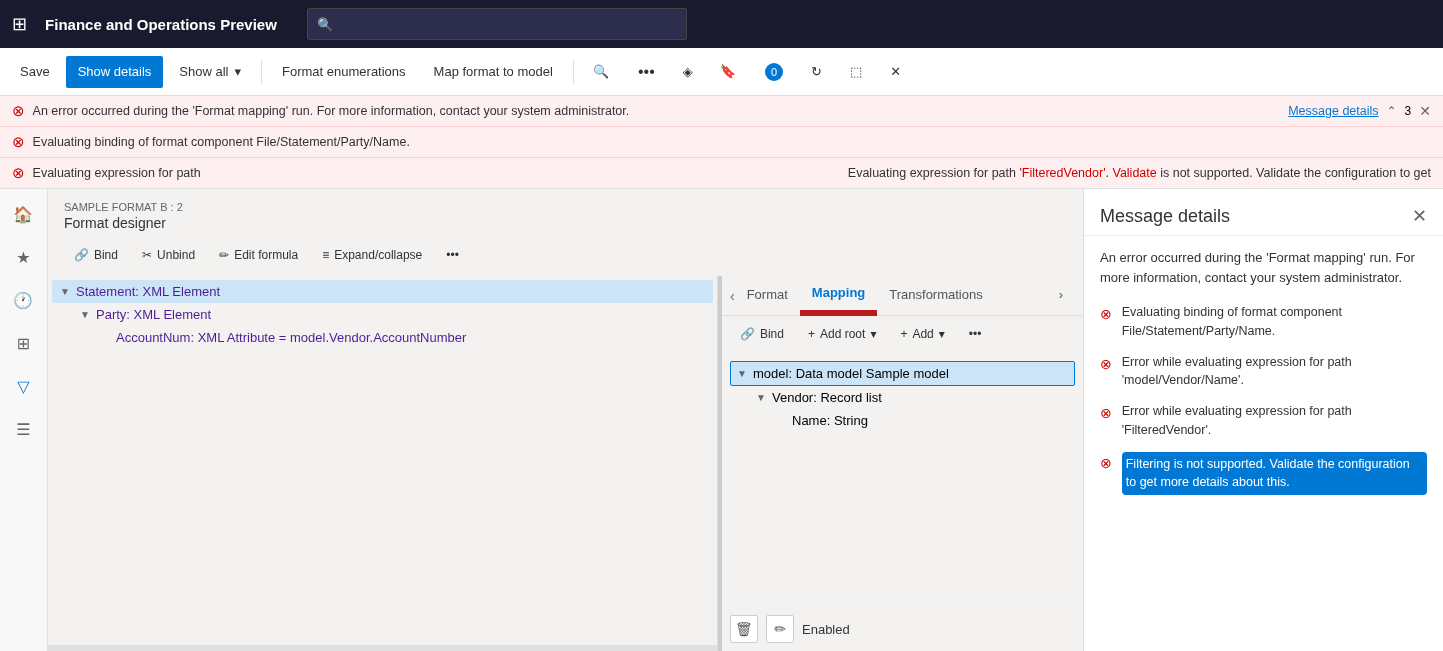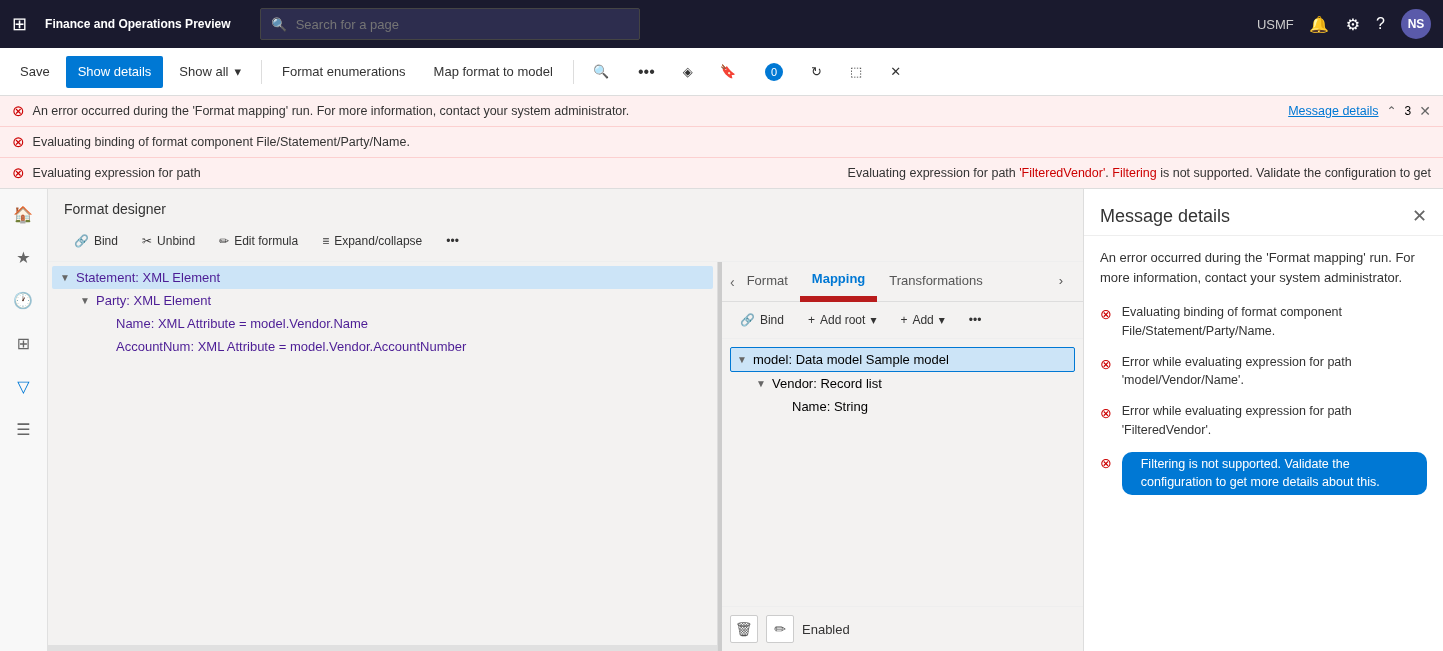--- a/index.html
+++ b/index.html
@@ -9,21 +9,21 @@
     .top-nav {
       background: #1a1a2e;
       height: 48px;
       display: flex;
       align-items: center;
       padding: 0 12px;
       gap: 10px;
       color: white;
     }
     .nav-grid-icon { color: white; font-size: 18px; cursor: pointer; }
-    .nav-title { color: white; font-weight: 600; font-size: 12px; margin-left: 8px; }
+    .nav-title { color: white; font-weight: 600; font-size: 15px; margin-left: 8px; }
     .nav-search {
       flex: 1;
       max-width: 380px;
       margin-left: 20px;
       background: #2d2d4e;
       border: 1px solid #444;
       border-radius: 2px;
       height: 32px;
       display: flex;
       align-items: center;
@@ -302,28 +302,20 @@
 </head>
 <body>
 
 <div class="app-container">
 
   <div class="top-nav">
     <span class="nav-grid-icon">⊞</span>
     <span class="nav-title">Finance and Operations Preview</span>
     <div class="nav-search">
       <span>🔍</span>
-      <input type="text" placeholder="Search for a page" style="">
-    </div>
-    <div class="nav-right">
-      <span class="nav-env">USMF</span>
-      <span class="nav-icon">🔔</span>
-      <span class="nav-icon">⚙</span>
-      <span class="nav-icon">?</span>
-      <div class="nav-avatar">NS</div>
     </div>
   </div>
 
   <div class="toolbar">
     <button class="toolbar-btn">Save</button>
     <button class="toolbar-btn primary">Show details</button>
     <button class="toolbar-btn">
       <span>Show all</span>
       <span>▾</span>
     </button>
@@ -354,38 +346,39 @@
         <span class="error-close">✕</span>
       </div>
     </div>
     <div class="error-row">
       <span class="error-icon">⊗</span>
       <span class="error-text">Evaluating binding of format component File/Statement/Party/Name.</span>
     </div>
     <div class="error-row">
       <span class="error-icon">⊗</span>
       <span class="error-text">Evaluating expression for path</span>
-      <span style="margin-left:40px;font-size:12.5px;color:#333;">Evaluating expression for path <span style="color:#c00;">'FilteredVendor'</span>. <span style="color:#c00;">Filtering</span> is not supported. Validate the configuration to get</span>
+      <span style="margin-left:40px;font-size:12.5px;color:#333;">Evaluating expression for path <span style="color:#c00;">'FilteredVendor'</span>. <span style="color:#c00;">Validate</span> is not supported. Validate the configuration to get</span>
     </div>
   </div>
 
   <div class="content-row">
 
     <div class="left-sidebar-nav">
       <span class="sidebar-icon">🏠</span>
       <span class="sidebar-icon">★</span>
       <span class="sidebar-icon">🕐</span>
       <span class="sidebar-icon">⊞</span>
       <span class="sidebar-icon active">▽</span>
       <span class="sidebar-icon">☰</span>
     </div>
 
     <div class="main-content">
 
       <div class="designer-header">
+        <div class="designer-subtitle">SAMPLE FORMAT B : 2</div>
         <div class="designer-title">Format designer</div>
       </div>
 
       <div class="designer-toolbar">
         <button class="designer-btn">
           <span>🔗</span>
           <span>Bind</span>
         </button>
         <button class="designer-btn">
           <span>✂</span>
@@ -410,24 +403,20 @@
             <div class="tree-node selected">
               <span class="tree-toggle">▼</span>
               <span class="tree-label">Statement: XML Element</span>
             </div>
 
             <div class="tree-node tree-indent-1">
               <span class="tree-toggle">▼</span>
               <span class="tree-label">Party: XML Element</span>
             </div>
 
-            <div class="tree-node tree-indent-2">
-              <span class="tree-toggle"></span>
-              <span class="tree-label">Name: XML Attribute = model.Vendor.Name</span>
-            </div>
 
             <div class="tree-node tree-indent-2">
               <span class="tree-toggle"></span>
               <span class="tree-label">AccountNum: XML Attribute = model.Vendor.AccountNumber</span>
             </div>
           </div>
 
           <div style="height:6px;background:#e0e0e0;cursor:row-resize;"></div>
         </div>
 
@@ -512,19 +501,19 @@
           <span class="msg-item-text">Error while evaluating expression for path 'model/Vendor/Name'.</span>
         </div>
 
         <div class="msg-item">
           <span class="msg-item-icon">⊗</span>
           <span class="msg-item-text">Error while evaluating expression for path 'FilteredVendor'.</span>
         </div>
 
         <div class="msg-item highlighted">
           <span class="msg-item-icon">⊗</span>
-          <span class="msg-item-text" style="background:#0078d4;color:white;padding:3px 19px;border-radius:10px;">Filtering is not supported. Validate the configuration to get more details about this.</span>
+          <span class="msg-item-text" style="background:#0078d4;color:white;padding:3px 4px;border-radius:4px;">Filtering is not supported. Validate the configuration to get more details about this.</span>
         </div>
       </div>
     </div>
 
   </div>
 </div>
 
 </body></html>

